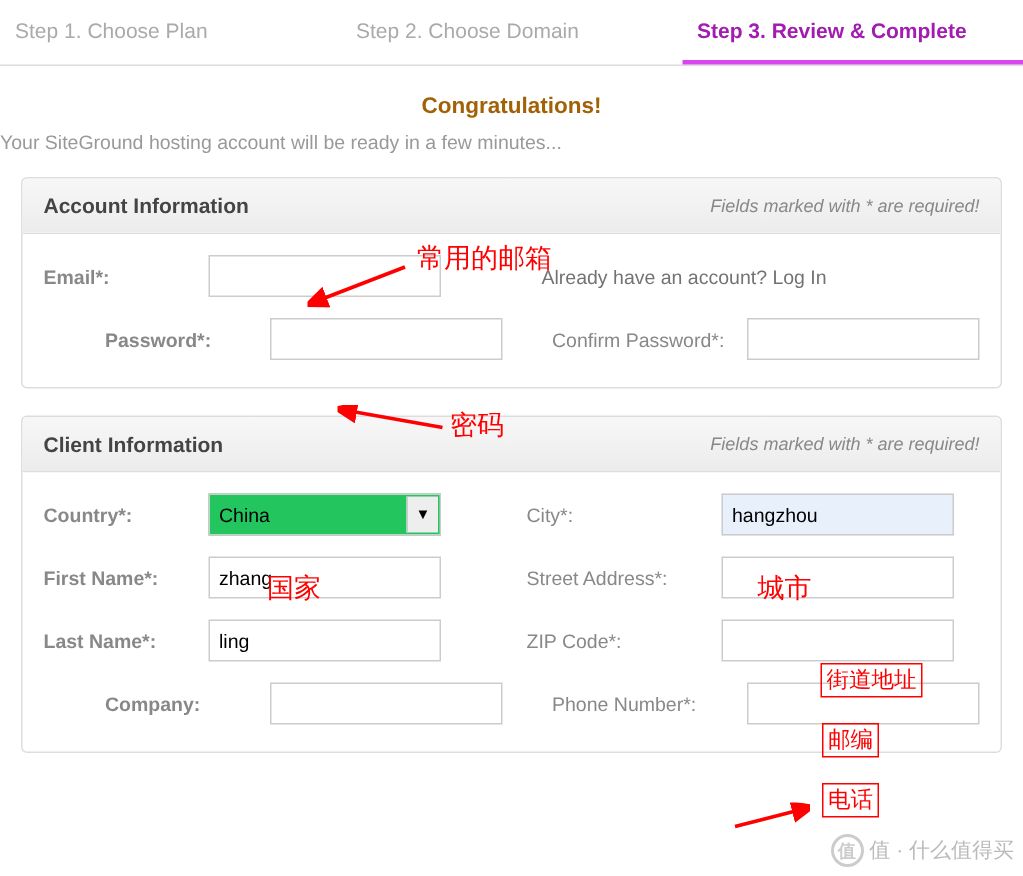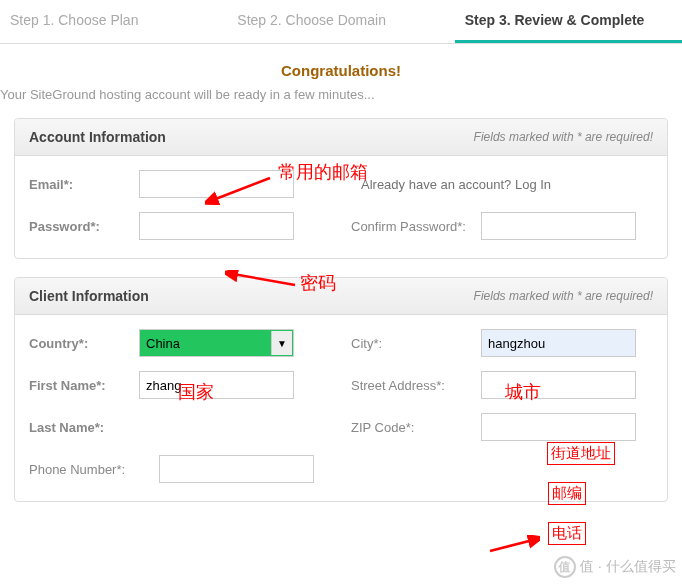--- a/index.html
+++ b/index.html
@@ -1,28 +1,28 @@
 <!DOCTYPE html>
 <html><head>
 <meta charset="utf-8">
 <style>
 * { box-sizing: border-box; margin: 0; padding: 0; }
 body { font-family: Arial, sans-serif; font-size: 13px; background: #fff; width: 682px; height: 584px; overflow: hidden; position: relative; }
 .steps { display: flex; border-bottom: 1px solid #ddd; }
 .step { flex: 1; padding: 12px 10px; font-size: 14px; color: #aaa; border-bottom: 3px solid transparent; }
-.step.active { color: #404040; font-weight: bold; border-bottom: 3px solid #14b8a6; }
+.step.active { color: #a21caf; font-weight: bold; border-bottom: 3px solid #d946ef; }
 .congrats { text-align: center; color: #a16207; font-weight: bold; font-size: 15px; margin-top: 18px; }
 .subtext { text-align: left; color: #999; font-size: 13px; margin-top: 8px; margin-bottom: 16px; }
 .panel { margin: 0 14px 18px 14px; border: 1px solid #ddd; border-radius: 4px; }
 .panel-header { display: flex; justify-content: space-between; align-items: center; background: linear-gradient(#f7f7f7,#ececec); border-bottom: 1px solid #ddd; padding: 10px 14px; border-radius: 4px 4px 0 0; }
 .panel-title { font-weight: bold; font-size: 14px; color: #444; }
 .panel-req { font-size: 12px; color: #888; font-style: italic; }
 .panel-body { padding: 14px 14px 18px 14px; }
 .row { display: flex; gap: 20px; margin-bottom: 14px; }
-.row:last-child { margin-bottom: 0; }
+.row:last-child { margin-bottom: 0; margin-left: 41px; }
 .field { display: flex; align-items: center; flex: 1; }
 .field-label { width: 110px; color: #888; font-size: 13px; font-weight: bold; }
 .field-label-r { width: 130px; color: #888; font-size: 13px; }
 .input, .select { width: 155px; height: 28px; border: 1px solid #ccc; padding: 0 6px; font-size: 13px; font-family: Arial; background: #fff; }
 .input.highlight { background: #e8f0fb; }
 .select { appearance: none; -webkit-appearance: none; background: #22c55e; position: relative; }
 .select-wrap { position: relative; width: 155px; }
 .select-wrap::after { content: "▼"; position: absolute; right: 2px; top: 2px; width: 20px; height: 24px; display: flex; align-items: center; justify-content: center; font-size: 10px; background: #eee; border-left: 1px solid #ccc; pointer-events: none; }
 .link { color: #737373; font-size: 13px; margin-left: 10px; cursor: pointer; }
 .annot { position: absolute; color: #f00; font-size: 18px; font-family: SimSun, "Microsoft YaHei", sans-serif; font-weight: normal; pointer-events: none; }
@@ -93,27 +93,32 @@
         <input class="input" value="zhang" style="">
       </div>
       <div class="field">
         <div class="field-label-r">Street Address*:</div>
         <input class="input" value="" style="">
       </div>
     </div>
     <div class="row">
       <div class="field">
         <div class="field-label">Last Name*:</div>
+        <input class="input" value="ling" style="">
       </div>
       <div class="field">
         <div class="field-label-r">ZIP Code*:</div>
         <input class="input" value="" style="">
       </div>
     </div>
     <div class="row">
+      <div class="field">
+        <div class="field-label">Company:</div>
+        <input class="input" value="" style="">
+      </div>
       <div class="field">
         <div class="field-label-r">Phone Number*:</div>
         <input class="input" value="" style="">
       </div>
     </div>
   </div>
 </div>
 
 <div class="annot" style="left:278px;top:160px">常用的邮箱</div>
 <svg class="arrow" style="left:205px;top:175px" width="70" height="30">

